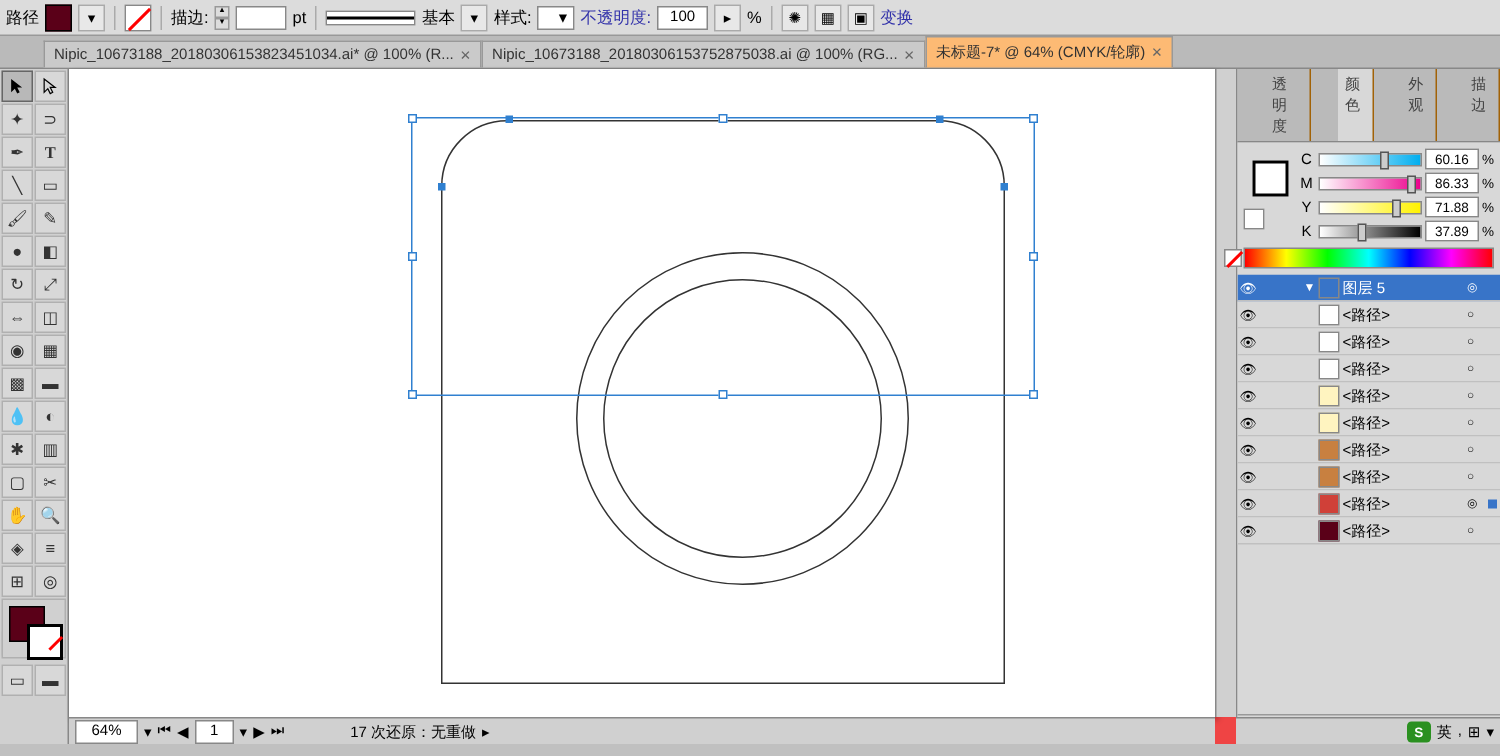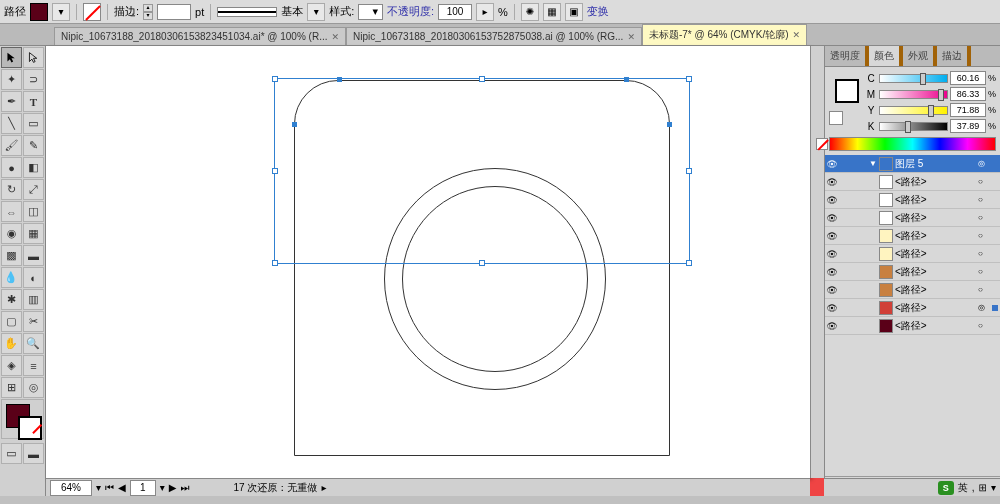--- a/index.html
+++ b/index.html
@@ -17,23 +17,23 @@
 .num-input { width: 34px; height: 16px; background: #fff; border: 1px solid #888; font-size: 10px; text-align: center; }
 .spin { width: 10px; display: flex; flex-direction: column; }
 .spin div { height: 8px; background: #ddd; border: 1px solid #999; font-size: 6px; line-height: 4px; text-align: center; }
 .stroke-preview { width: 60px; height: 10px; background: #fff; border: 1px solid #888; display: flex; align-items: center; }
 .stroke-preview div { width: 100%; height: 2px; background: #000; }
 .dropdown-field { padding: 1px 4px; background: #fff; border: 1px solid #888; height: 16px; display: flex; align-items: center; }
 .icon-btn { width: 18px; height: 18px; border: 1px solid #aaa; background: #e8e8e8; display: flex; align-items: center; justify-content: center; font-size: 10px; }
 .link-txt { color: #3333aa; font-size: 11px; }
 
 
-.tabs { height: 22px; background: #bababa; display: flex; align-items: flex-end; padding: 0 54px; gap: 0; font-size: 10px; border-bottom: 1px solid #888; }
+.tabs { height: 22px; background: #bababa; display: flex; align-items: flex-end; padding: 0 29px; gap: 0; font-size: 10px; border-bottom: 1px solid #888; }
 .tab { padding: 3px 6px; background: #cacaca; border: 1px solid #999; border-bottom: none; color: #333; display: flex; align-items: center; gap: 4px; }
-.tab.active { background: #fef9c3; }
+.tab.active { background: #fdba74; }
 .tab .x { font-size: 9px; color: #666; }
 
 
 .main { flex: 1; display: flex; position: relative; }
 
 
 .toolbox { width: 46px; background: #d0d0d0; border-right: 1px solid #888; display: grid; grid-template-columns: 1fr 1fr; grid-auto-rows: 21px; gap: 1px; padding: 1px; align-content: start; }
 .tool { background: #d8d8d8; border: 1px solid #b0b0b0; display: flex; align-items: center; justify-content: center; font-size: 11px; color: #333; cursor: pointer; }
 .tool.selected { background: #b8b8b8; border: 1px solid #666; }
 .color-tools { grid-column: 1 / 3; height: 40px; position: relative; background: #d0d0d0; border: 1px solid #b0b0b0; }
@@ -56,21 +56,21 @@
 .h-ml { left: -3px; top: 50%; margin-top: -3px; } .h-mr { right: -3px; top: 50%; margin-top: -3px; }
 .h-bl { left: -3px; bottom: -3px; } .h-bm { left: 50%; bottom: -3px; margin-left: -3px; } .h-br { right: -3px; bottom: -3px; }
 .anchor { position: absolute; width: 5px; height: 5px; background: #3080d0; }
 .circle { position: absolute; border: 1px solid #333; border-radius: 50%; }
 .c1 { left: 338px; top: 122px; width: 222px; height: 222px; }
 .c2 { left: 356px; top: 140px; width: 186px; height: 186px; }
 
 
 .panels { width: 176px; background: #d0d0d0; display: flex; flex-direction: column; border-left: 1px solid #888; }
 .panel-tabs { display: flex; background: #bababa; border-bottom: 1px solid #888; font-size: 10px; }
-.ptab { padding: 3px 5px; border-right: 4px solid #a16207; color: #444; }
+.ptab { padding: 3px 5px; border-right: 1px solid #a16207; color: #444; margin-left: 18px; }
 .ptab.active { background: #d8d8d8; }
 .color-panel { padding: 4px; background: #d8d8d8; }
 .color-row { display: flex; align-items: center; gap: 2px; margin-bottom: 2px; }
 .color-row .lbl { width: 12px; font-size: 10px; text-align: center; }
 .slider { flex: 1; height: 9px; border: 1px solid #888; position: relative; }
 .slider .thumb { position: absolute; top: -2px; width: 6px; height: 12px; background: #ccc; border: 1px solid #555; }
 .val-box { width: 36px; height: 14px; background: #fff; border: 1px solid #888; font-size: 9px; text-align: center; }
 .pct { font-size: 9px; }
 .spectrum { height: 14px; background: linear-gradient(90deg, red, yellow, lime, cyan, blue, magenta, red); border: 1px solid #888; margin-top: 2px; position: relative; }
 .spectrum .nf { position: absolute; left: -14px; top: 0; width: 12px; height: 12px; border: 1px solid #888; background: #fff; }

